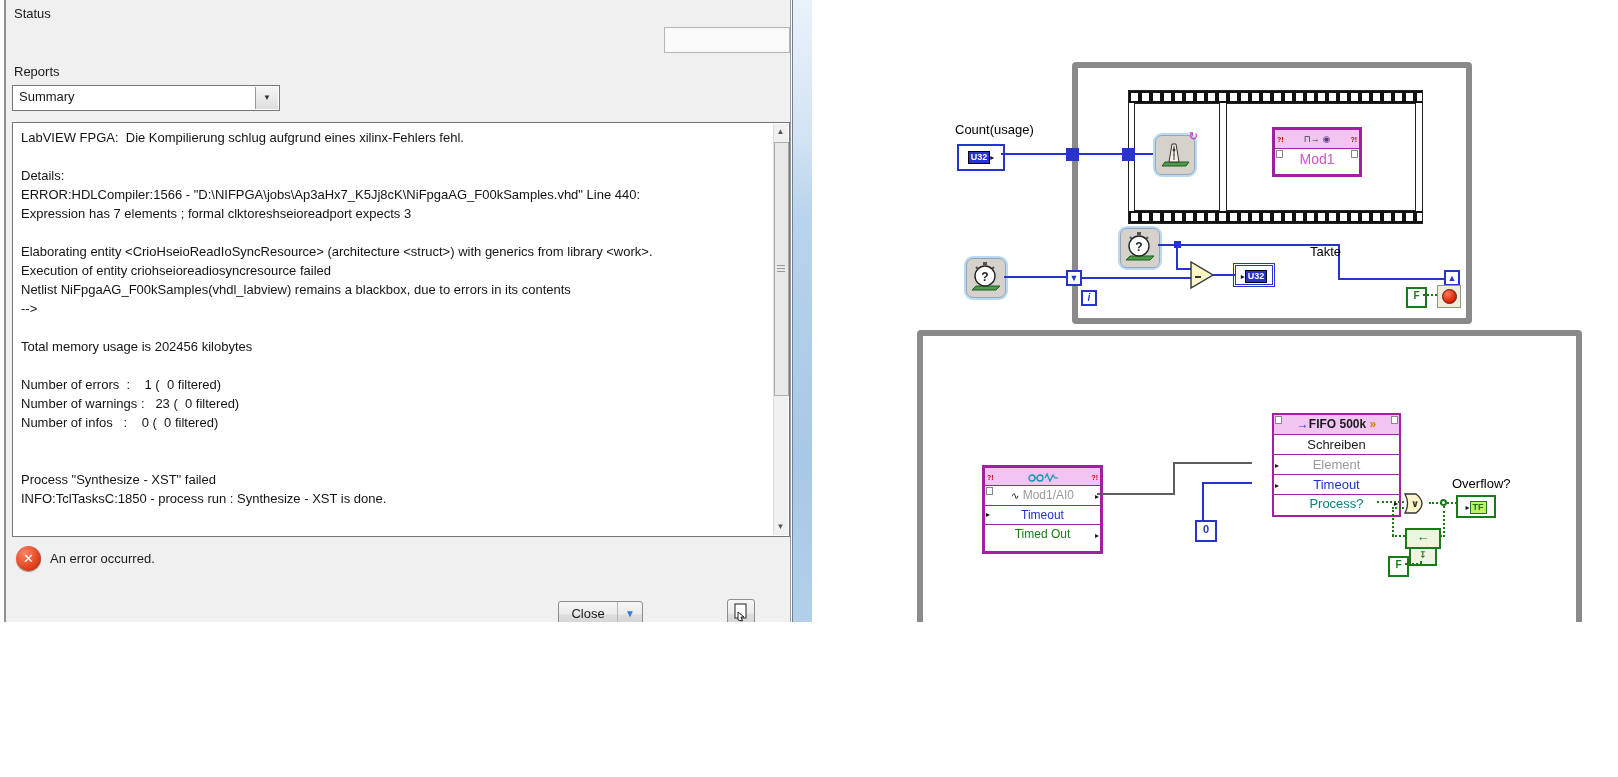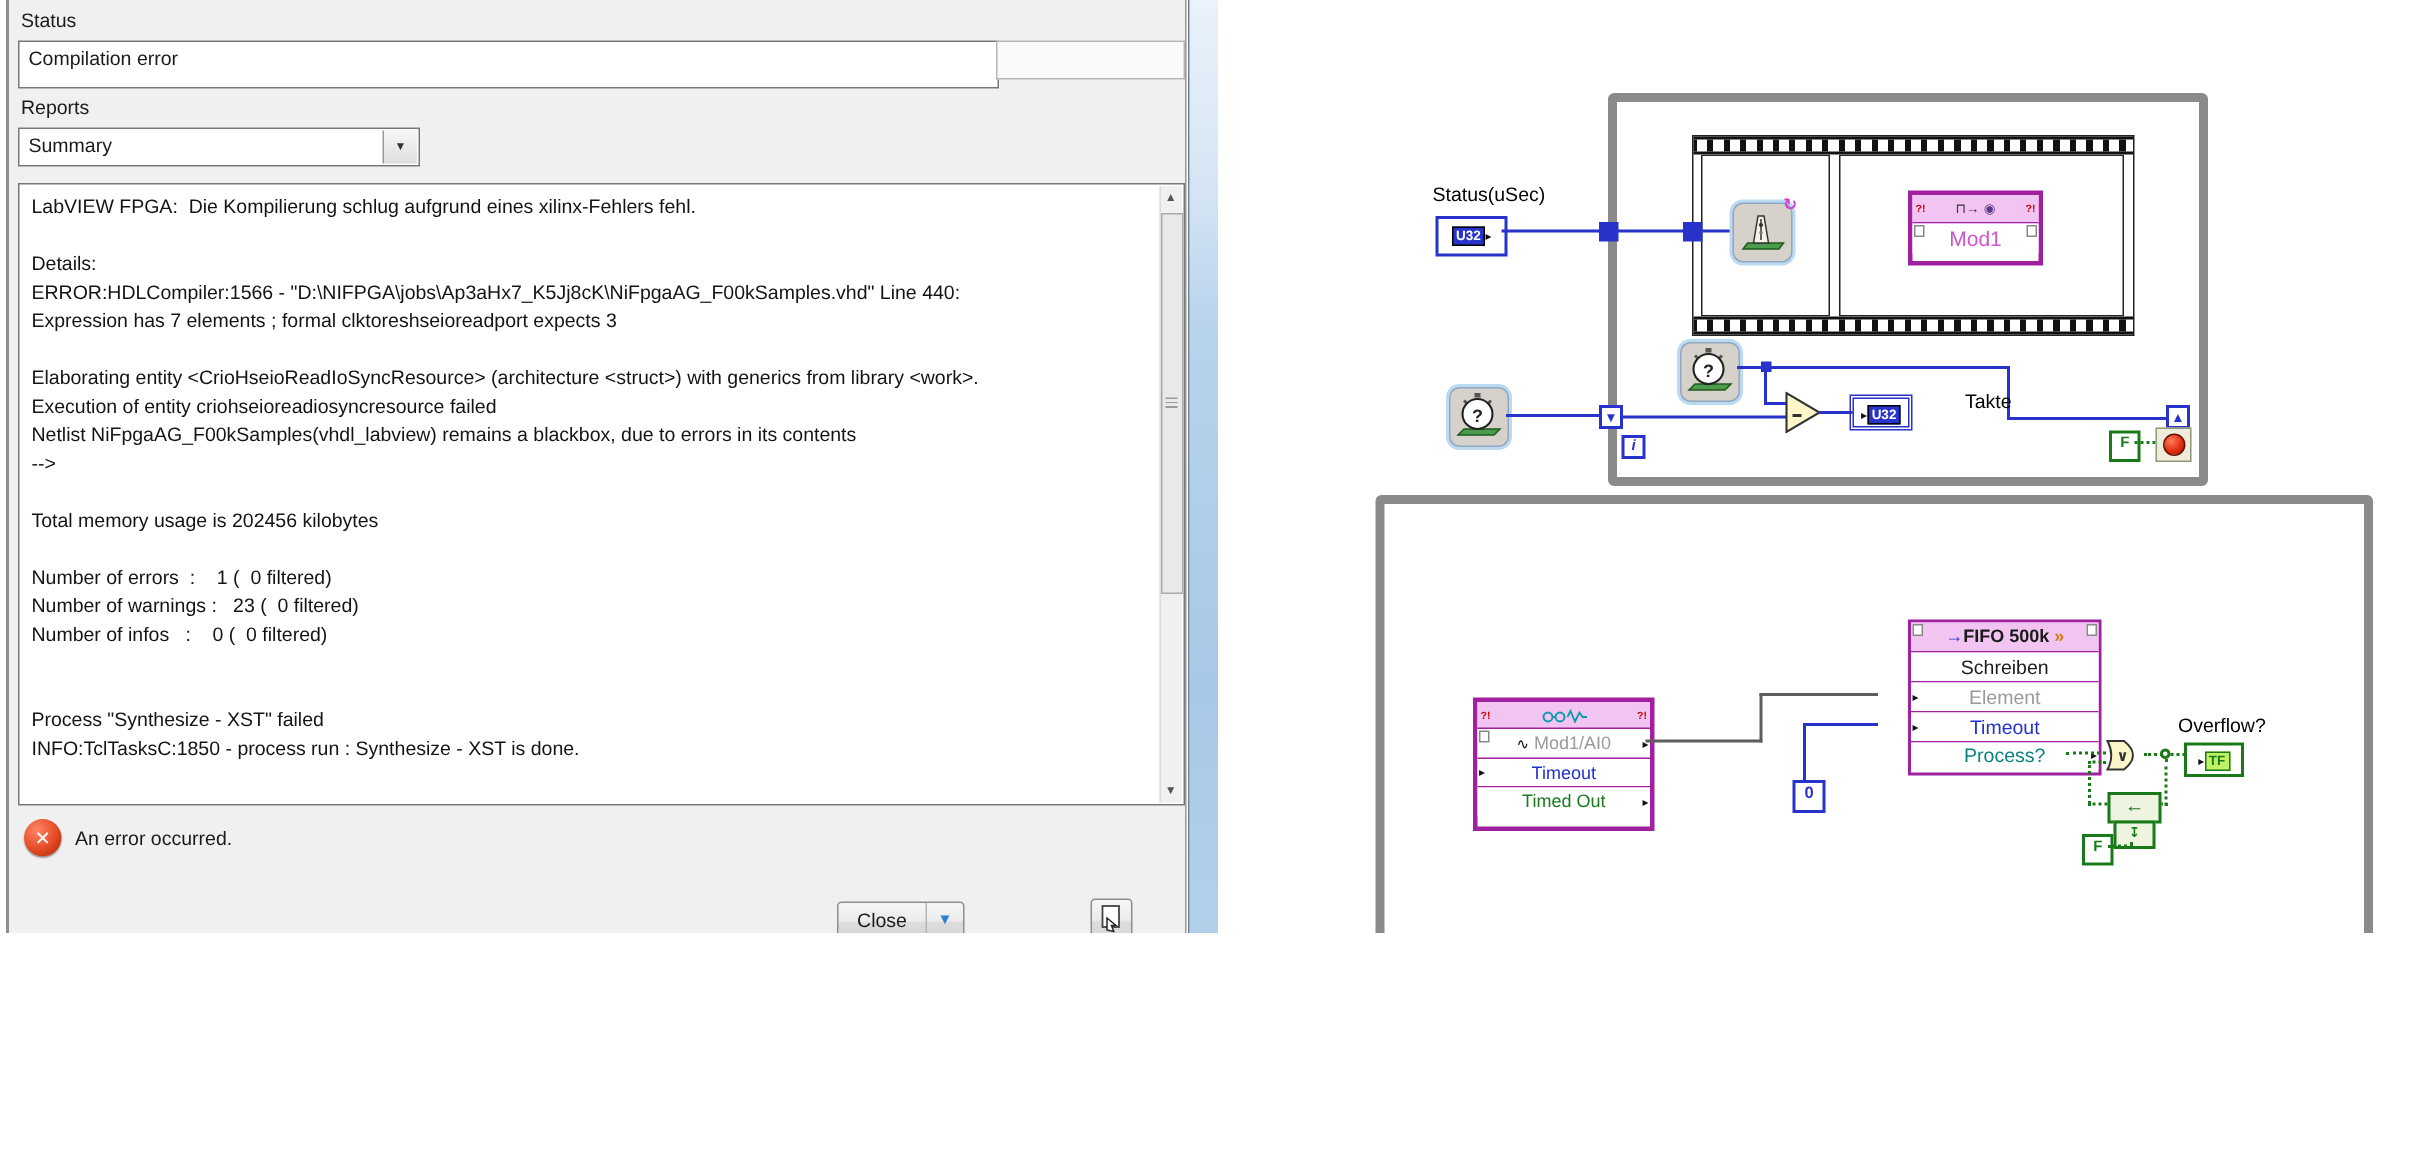--- a/index.html
+++ b/index.html
@@ -100,21 +100,20 @@
   <div class="abs win-edge-left"></div>
   <div class="abs dialog"></div>
   <div class="abs aero-right"></div>
   <div class="abs aero-bottom"></div>
   <div class="abs grid-panel"></div>
   <div class="abs drop-shadow"></div>
   <div class="abs fp-line" style="left:765px;"></div>
   <div class="abs fp-line" style="left:773px;"></div>
 
   <div class="lbl" style="left:14px;top:6px;">Status</div>
-  <div class="field" style="left:12px;top:27px;width:640px;height:24px;">Compilation error</div>
   <div class="field-empty" style="left:664px;top:27px;width:124px;height:24px;"></div>
 
   <div class="lbl" style="left:14px;top:64px;">Reports</div>
   <div class="combo" style="left:12px;top:85px;width:266px;height:24px;">
     <span class="val">Summary</span>
     <span class="btn"><span>▼</span></span>
   </div>
 
   <div class="report-box" style="left:12px;top:122px;width:776px;height:413px;">
     <div class="report-text">LabVIEW FPGA:  Die Kompilierung schlug aufgrund eines xilinx-Fehlers fehl.
@@ -167,21 +166,21 @@
 
   <div class="loop" style="left:1072px;top:62px;width:388px;height:250px;"></div>
 
   <div class="seq" style="left:1128px;top:90px;width:293px;height:132px;">
     <div class="perf" style="top:0;"></div>
     <div class="perf" style="bottom:0;"></div>
   </div>
   <div class="seq-frame" style="left:1134px;top:103px;width:84px;height:106px;"></div>
   <div class="seq-frame" style="left:1226px;top:103px;width:188px;height:106px;"></div>
 
-  <div class="diagram-label" style="left:955px;top:122px;">Status(uSec)</div>
+  <div class="diagram-label" style="left:955px;top:122px;">Count(usage)</div>
   <div class="term" style="left:957px;top:144px;width:44px;height:21px;padding-top:2px;">
     <span class="chip">U32</span><span style="font-size:8px;color:#111;">▸</span>
   </div>
 
   <div class="wire" style="left:1001px;top:153px;width:130px;height:2px;"></div>
   <div class="tunnel-fill" style="left:1066px;top:148px;"></div>
   <div class="tunnel-fill" style="left:1122px;top:148px;"></div>
   <div class="wire" style="left:1135px;top:153px;width:20px;height:2px;"></div>
 
   <div class="fpga-icon" style="left:1155px;top:135px;">
@@ -242,21 +241,21 @@
   <div class="wire" style="left:1082px;top:277px;width:110px;height:2px;"></div>
 
   <div class="abs" style="left:1190px;top:261px;width:25px;height:28px;">
     <svg width="25" height="28" viewBox="0 0 25 28">
       <polygon points="1,1 1,27 23,14" fill="#fdf6c9" stroke="#333" stroke-width="1.4"></polygon>
       <line x1="5" y1="16" x2="11" y2="16" stroke="#333" stroke-width="2"></line>
     </svg>
   </div>
   <div class="wire" style="left:1213px;top:274px;width:24px;height:2px;"></div>
 
-  <div class="diagram-label" style="left:1310px;top:244px;margin-top:16px;">Takte</div>
+  <div class="diagram-label" style="left:1310px;top:244px;">Takte</div>
   <div class="term" style="left:1235px;top:265px;width:36px;height:17px;padding-top:1px;border-width:1px;outline:1px solid #2833cc;outline-offset:1px;">
     <span style="font-size:8px;color:#111;">▸</span><span class="chip">U32</span>
   </div>
 
   <div class="tunnel" style="left:1444px;top:270px;"><span>▲</span></div>
   <div class="iter" style="left:1081px;top:290px;"><span>i</span></div>
   <div class="const-g" style="left:1406px;top:287px;width:17px;height:17px;line-height:13px;">
     <span>F</span>
   </div>
   <div class="dotted-h" style="left:1423px;top:294px;width:14px;"></div>

